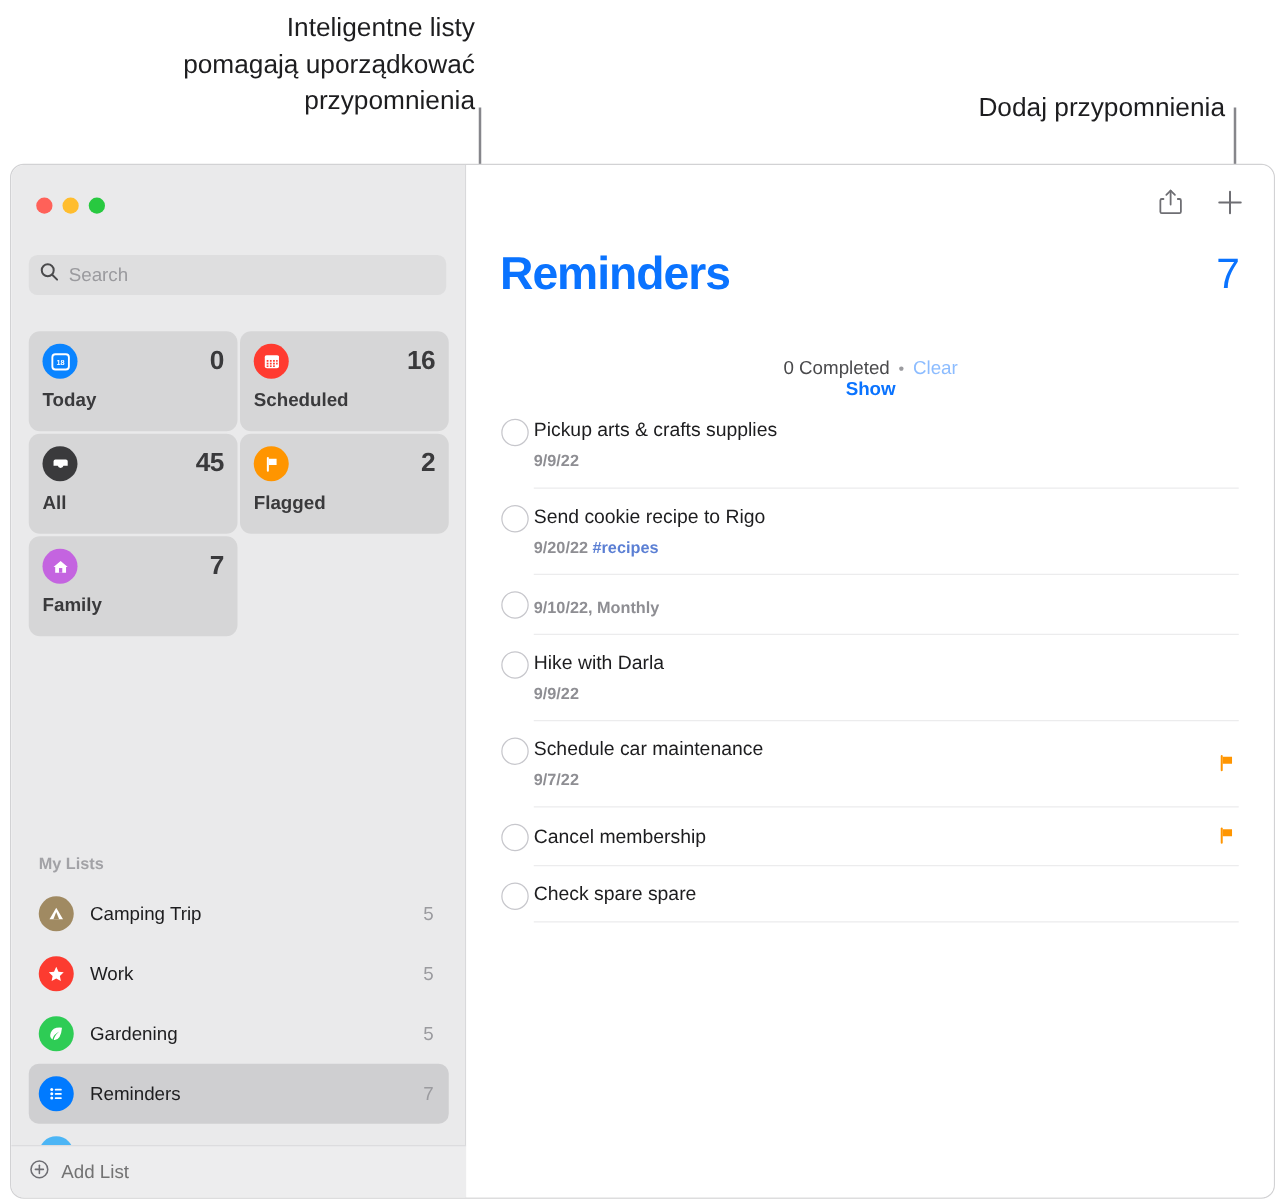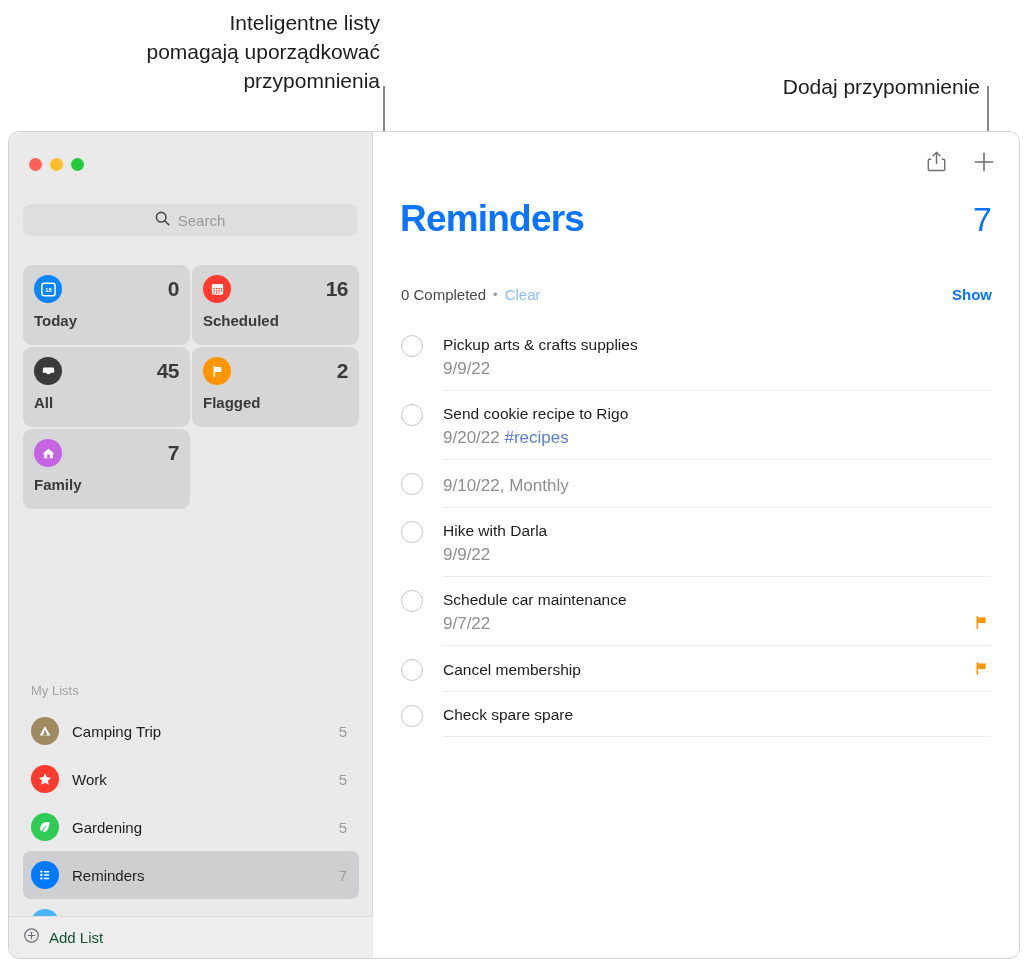--- a/index.html
+++ b/index.html
@@ -67,21 +67,20 @@
 
   .search-box {
     position: absolute;
     left: 14px; top: 72px;
     width: 334px; height: 32px;
     background: #dededf;
     border-radius: 7px;
     display: flex; align-items: center;
     padding: 0 9px;
     gap: 8px;
-    justify-content: center;
   }
   .search-placeholder { color: #9a9a9e; font-size: 15px; }
 
   
   .tiles {
     position: absolute;
     left: 14px; top: 133px;
     width: 336px;
     display: grid;
     grid-template-columns: 167px 167px;
@@ -102,21 +101,21 @@
     flex: none;
   }
   .tile-count { font-size: 21px; font-weight: bold; color: #3a3a3c; letter-spacing: -0.5px; }
   .tile-label { margin-top: 9px; font-size: 15px; font-weight: bold; color: #3a3a3c; }
 
   
   .section-title {
     position: absolute;
     left: 22px;
     font-size: 13px;
-    font-weight: normal;
+    font-weight: bold;
     color: #a2a2a6;
   }
   #my-lists-title { top: 551px; }
 
   .lists {
     position: absolute;
     left: 14px; top: 575px;
     width: 336px;
   }
   .list-row {
@@ -138,21 +137,21 @@
   .add-list-bar {
     position: absolute;
     left: 0; bottom: 0;
     width: 364px; height: 42px;
     background: #ededee;
     border-top: 1px solid #dcdcde;
     display: flex; align-items: center;
     padding-left: 14px;
     gap: 9px;
   }
-  .add-list-label { font-size: 15px; color: #14532d; }
+  .add-list-label { font-size: 15px; color: #737373; }
 
   
   .content {
     flex: 1;
     background: #ffffff;
     position: relative;
   }
   .toolbar {
     position: absolute;
     right: 24px; top: 18px;
@@ -164,21 +163,21 @@
     position: absolute;
     left: 27px; right: 27px; top: 66px;
     display: flex; align-items: flex-start; justify-content: space-between;
   }
   .title { font-size: 37px; font-weight: bold; color: #0a73ff; letter-spacing: -0.8px; line-height: 42px; }
   .title-count { font-size: 34px; color: #0a73ff; line-height: 42px; font-weight: normal; }
 
   .subheader {
     position: absolute;
     left: 28px; right: 27px; top: 154px;
-    display: flex; align-items: center; justify-content: space-between;
+    display: flex; align-items: center; justify-content: space-between; flex-direction: column;
   }
   .subheader-left { display: flex; align-items: center; gap: 7px; font-size: 15px; }
   .completed-text { color: #4a4a4c; }
   .sep-dot { color: #9b9b9f; font-size: 13px; }
   .clear-link { color: #8cbcff; }
   .show-link { color: #0a73ff; font-size: 15px; font-weight: bold; }
 
   .reminder-list {
     position: absolute;
     left: 28px; right: 28px; top: 190px;
@@ -191,43 +190,43 @@
   }
   .checkbox {
     width: 22px; height: 22px;
     border: 1.6px solid #c7c7cc;
     border-radius: 50%;
     flex: none;
     margin-top: 13px;
   }
   .reminder-body {
     flex: 1;
-    margin-left: 20px;
+    margin-left: 4px;
     border-bottom: 1px solid #ececed;
     padding: 12px 0 11px 0;
     display: flex;
     justify-content: space-between;
-    align-items: flex-end;
+    align-items: center;
   }
   .reminder-texts { flex: 1; }
   .reminder-title { font-size: 15.5px; color: #1d1d1f; line-height: 21px; }
-  .reminder-sub { font-size: 17px; color: #8e8e93; line-height: 21px; margin-top: 3px; }
+  .reminder-sub { font-size: 13px; color: #8e8e93; line-height: 21px; margin-top: 3px; font-weight: bold; }
   .reminder-tag { color: #5b7fd4; }
   .flag-icon { margin-top: 3px; margin-right: 2px; }
 </style>
 </head>
 <body>
 
 <div class="callout-text" id="callout-left-text">Inteligentne listy
 pomagają uporządkować
 przypomnienia</div>
 <div class="callout-line-v" style="left:383px; top:86px; height:265px;"></div>
 <div class="callout-foot" style="left:370px; top:349px; width:15px;"></div>
 
-<div class="callout-text" id="callout-right-text">Dodaj przypomnienie</div>
+<div class="callout-text" id="callout-right-text">Dodaj przypomnienia</div>
 <div class="callout-line-v" style="left:987px; top:86px; height:74px;"></div>
 
 <div class="window">
 
   <div class="sidebar">
 
     <div class="traffic">
       <div class="dot red"></div>
       <div class="dot yellow"></div>
       <div class="dot green"></div>

